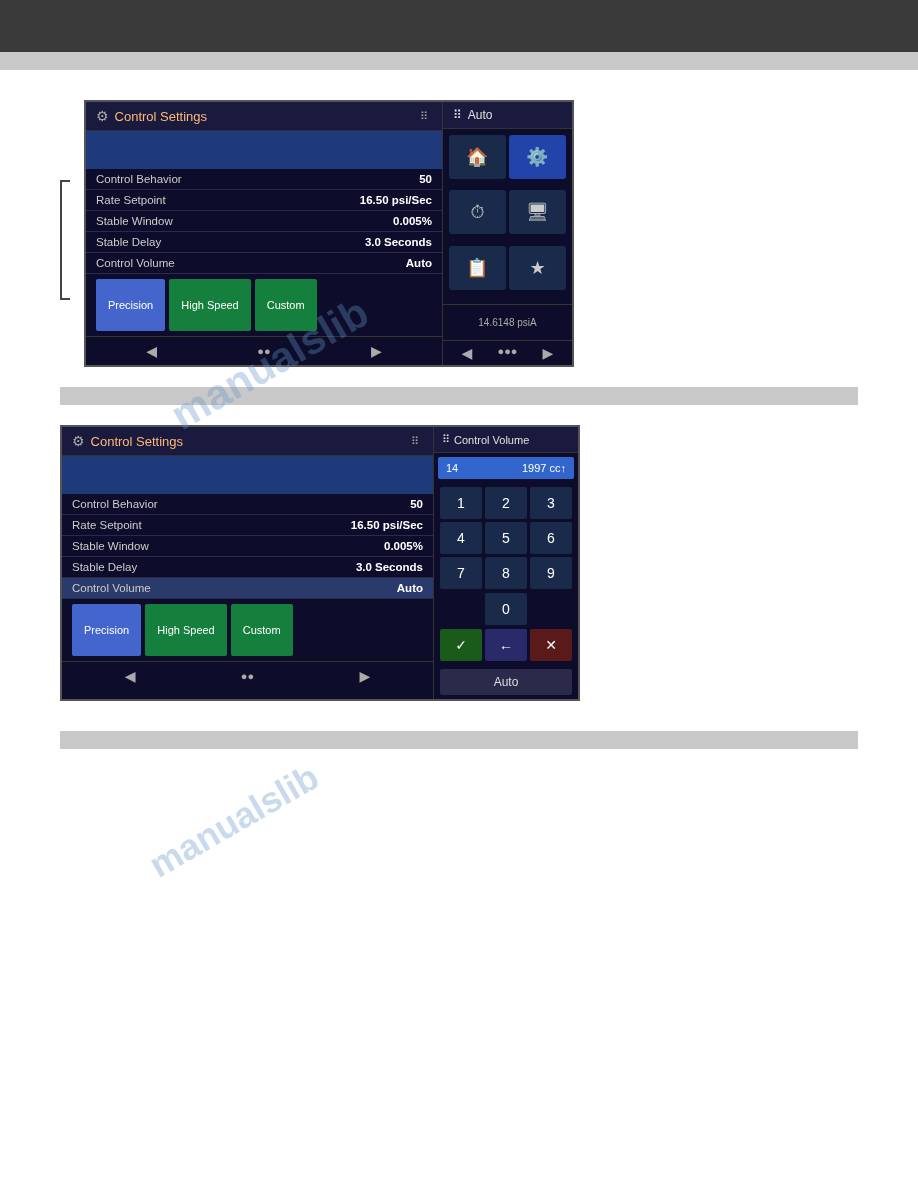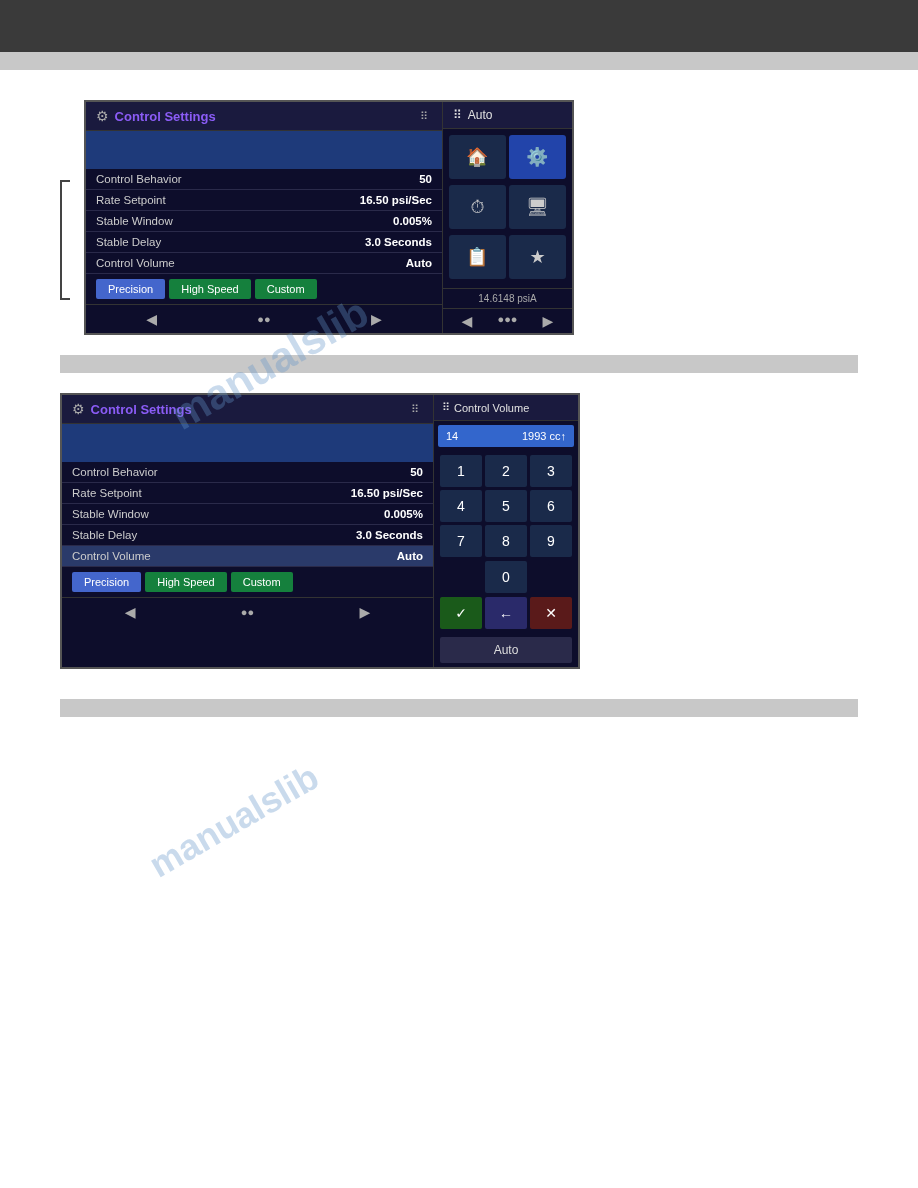--- a/index.html
+++ b/index.html
@@ -58,23 +58,23 @@
       display: flex;
       align-items: center;
       gap: 6px;
       border-bottom: 1px solid #333;
     }
     .screen-header-icon {
       color: #aaa;
       font-size: 14px;
     }
     .screen-header-title {
-      color: #8b5cf6;
+      color: #fdba74;
       font-size: 13px;
-      font-weight: bold;
+      font-weight: normal;
       flex: 1;
     }
     .screen-header-dots {
       color: #aaa;
       font-size: 11px;
       margin-right: 4px;
     }
 
     
     .screen-info-band {
@@ -98,21 +98,21 @@
     .settings-row-label { color: #ccc; }
     .settings-row-value { color: #fff; font-weight: bold; }
 
     
     .mode-buttons {
       display: flex;
       gap: 4px;
       padding: 5px 10px;
     }
     .mode-btn {
-      padding: 4px 12px;
+      padding: 20px 12px;
       font-size: 11px;
       border: none;
       cursor: pointer;
       border-radius: 2px;
       color: #fff;
     }
     .mode-btn.active {
       background: #4466cc;
     }
     .mode-btn.inactive {
@@ -170,21 +170,21 @@
       height: 44px;
       border-radius: 3px;
       cursor: pointer;
       font-size: 18px;
       color: #ccc;
     }
     .menu-cell.active-cell {
       background: #2244aa;
     }
     .status-bar-right {
-      padding: 4px 8px;
+      padding: 12px 8px;
       color: #aaa;
       font-size: 10px;
       text-align: center;
       border-top: 1px solid #333;
     }
     .nav-right {
       display: flex;
       justify-content: space-around;
       padding: 4px 6px;
       border-top: 1px solid #333;
@@ -433,21 +433,21 @@
         </div>
 
         <div class="screen-right-numpad">
           <div class="numpad-header">
             <span>⠿</span>
             <span>Control Volume</span>
           </div>
 
           <div class="numpad-display">
             <span>14</span>
-            <span>1993 cc↑</span>
+            <span>1997 cc↑</span>
           </div>
 
           <div class="numpad-grid">
             <button class="numpad-btn">1</button>
             <button class="numpad-btn">2</button>
             <button class="numpad-btn">3</button>
             <button class="numpad-btn">4</button>
             <button class="numpad-btn">5</button>
             <button class="numpad-btn">6</button>
             <button class="numpad-btn">7</button>

